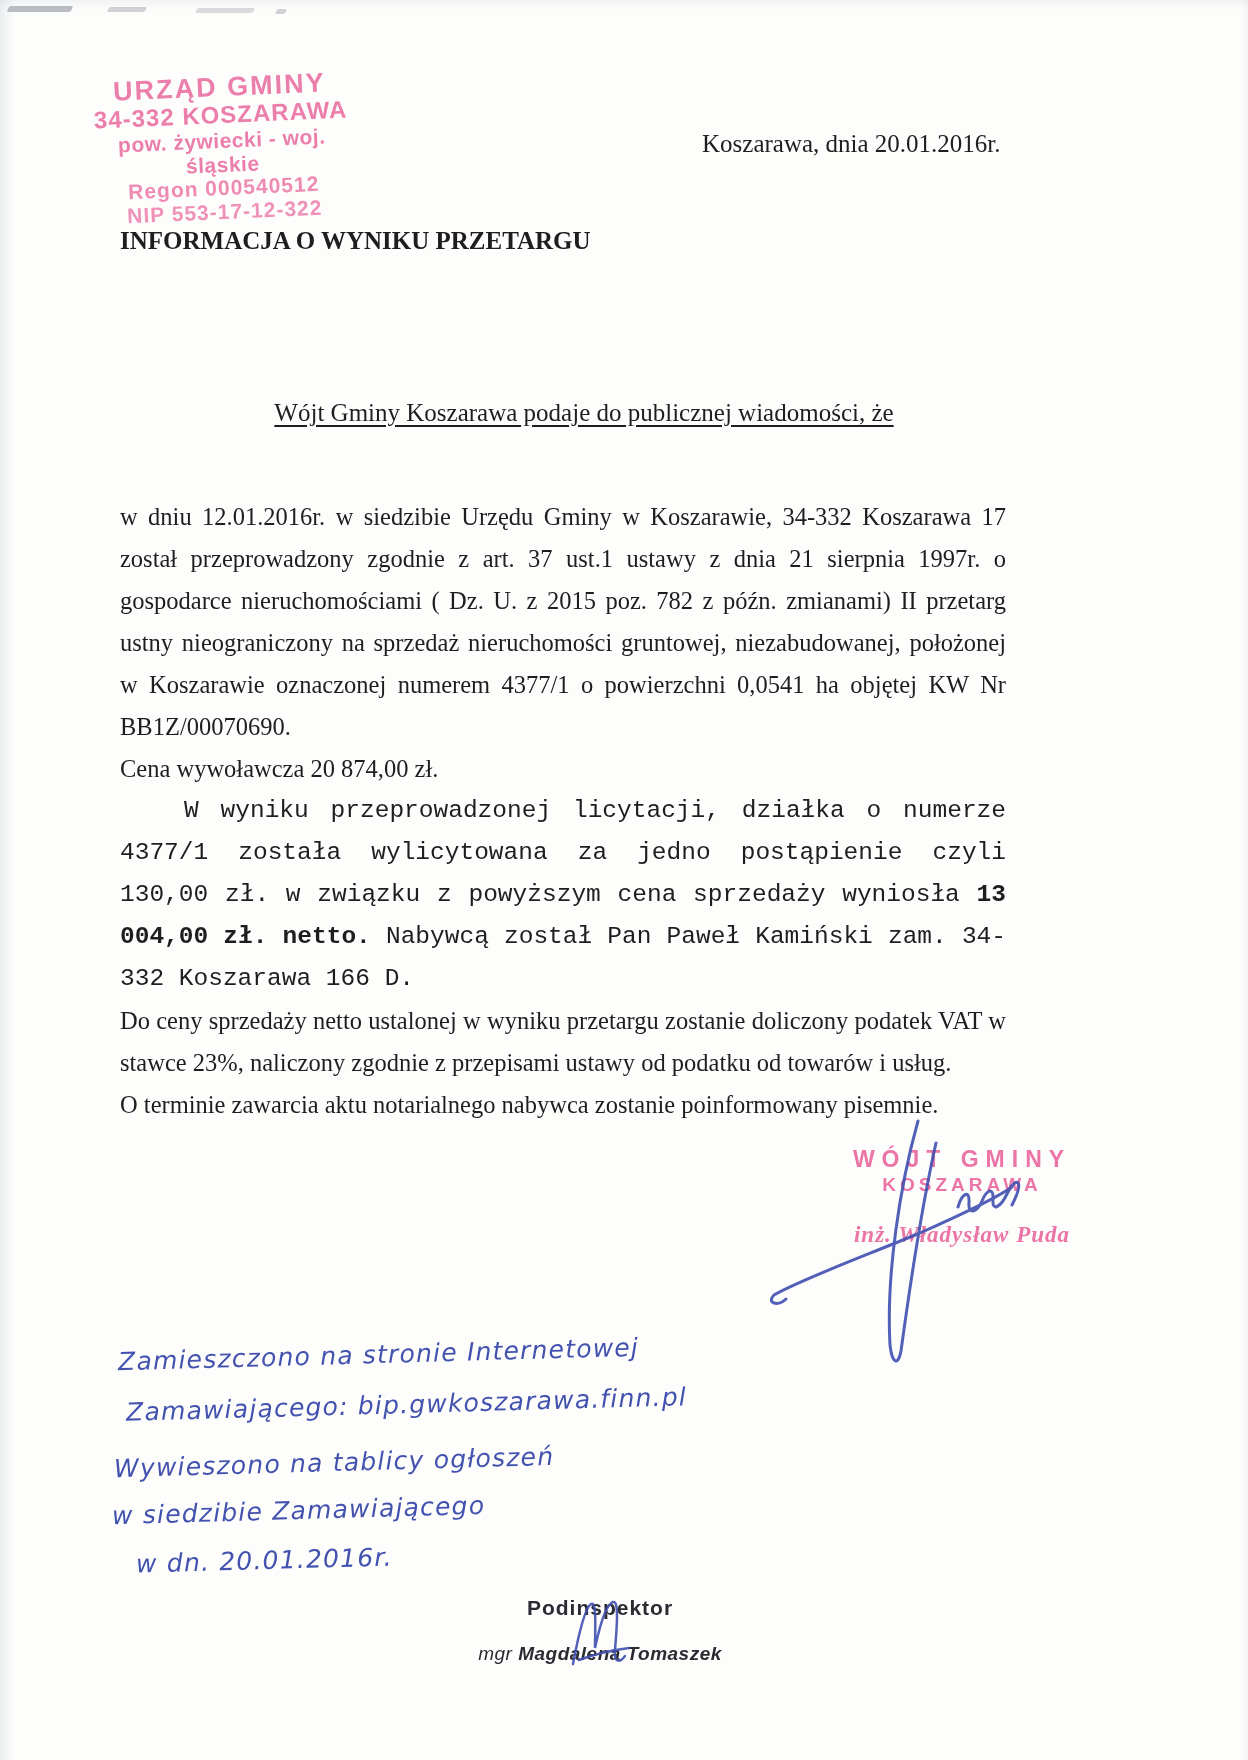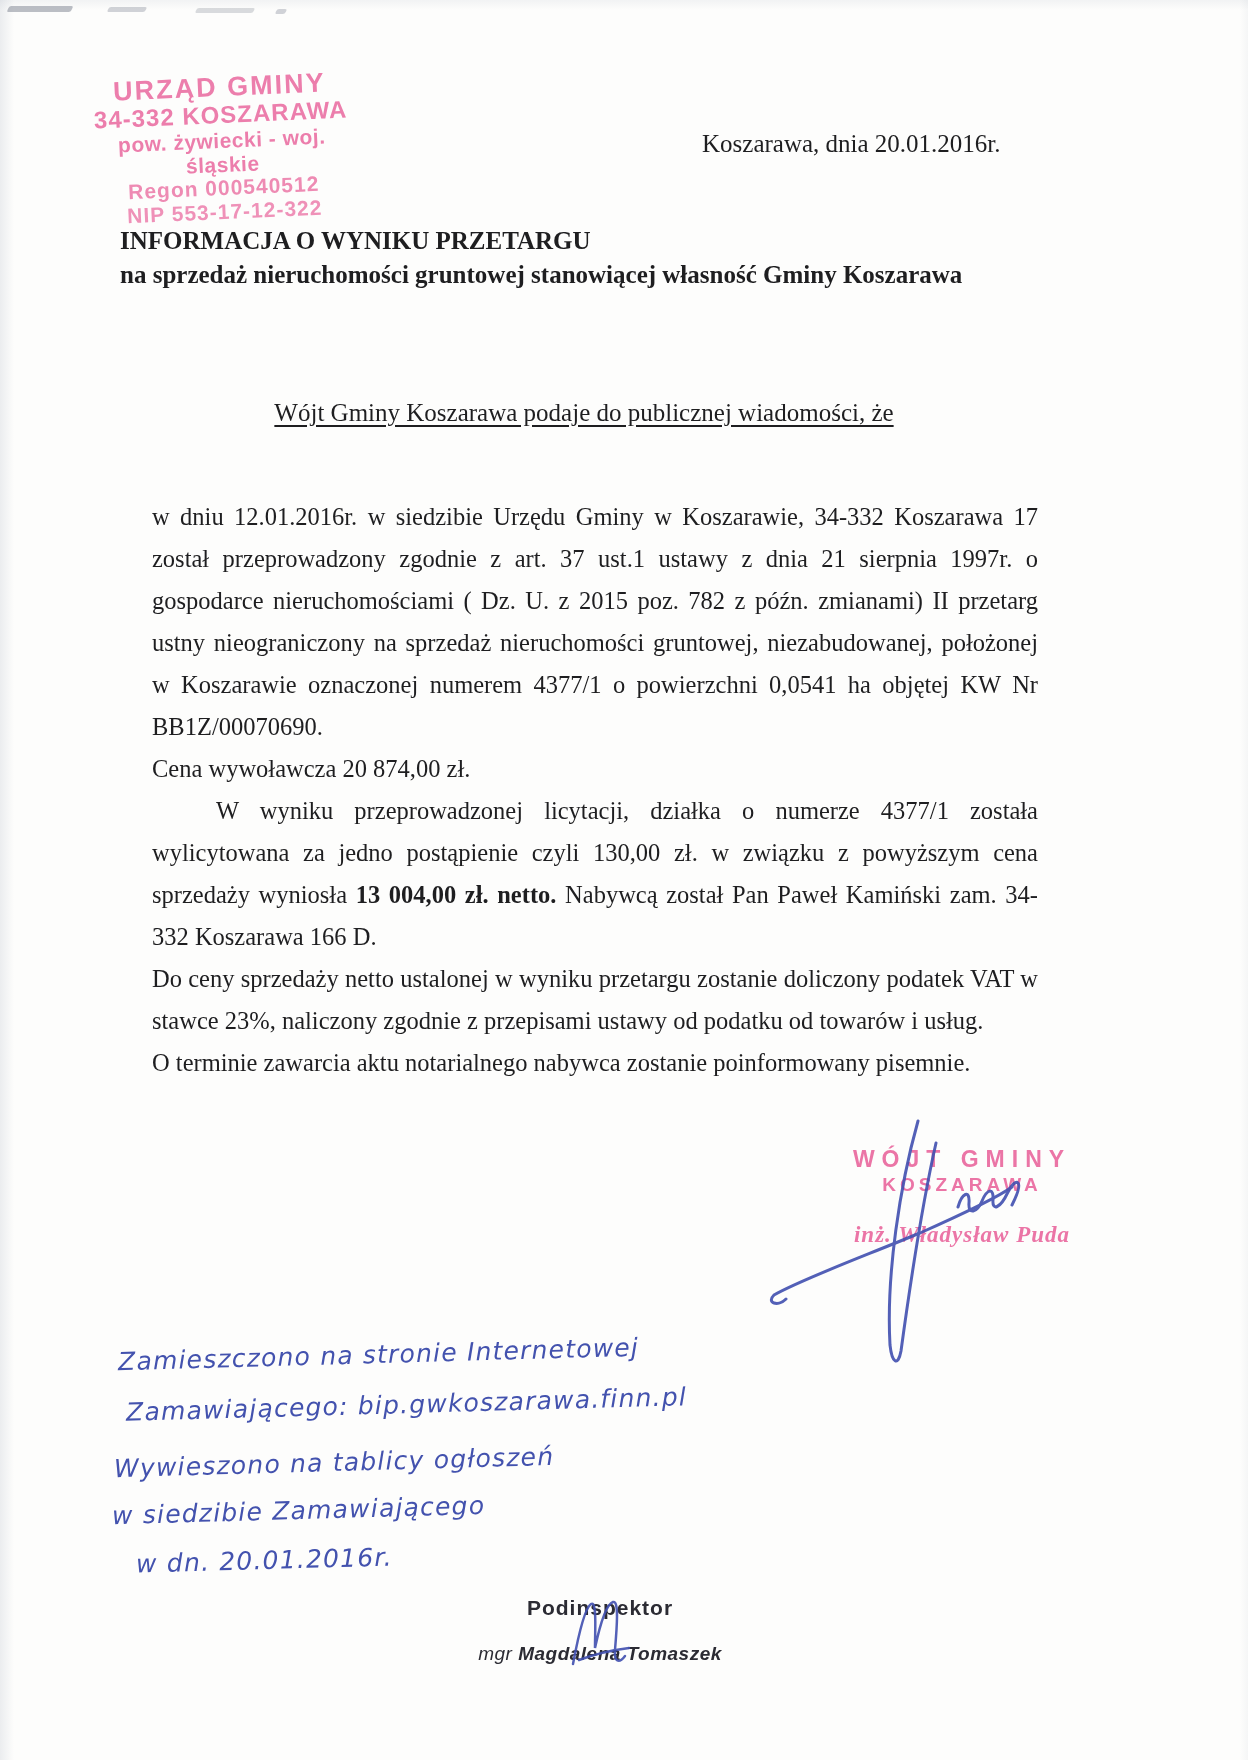--- a/index.html
+++ b/index.html
@@ -41,24 +41,24 @@
     position:absolute; left:120px; top:224px; width:884px; text-align:left;
     font-weight:bold; font-size:25px; line-height:34px;
   }
   .subheading{
     position:absolute; left:120px; top:399px; width:884px; text-align:center; font-size:25px;
   }
   .subheading span{ text-decoration:underline; text-underline-offset:4px;margin-left:44px; }
 
   .body-block{
     position:absolute; left:120px; top:496px; width:886px;
-    font-size:24.5px; line-height:42px; text-align:justify;margin-left:32px;
+    font-size:24.5px; line-height:42px; text-align:justify;
   }
   .body-block p{ margin:0; }
-  .para-indent{ text-indent:64px; }
+  .para-indent{ text-indent:64px;font-family:Liberation Mono, monospace; }
   .bold{ font-weight:bold; }
 
   
   .mayor-stamp{
     position:absolute; left:822px; top:1146px; width:280px; text-align:center;
     color:var(--stamp-pink,#e9639b); font-family:"Liberation Sans", sans-serif; opacity:.88;
   }
   .ms1{ font-weight:bold; font-size:23px; letter-spacing:7px; }
   .ms2{ font-weight:bold; font-size:19px; letter-spacing:4px; margin-top:1px; }
   .ms3{ font-family:"Liberation Serif", serif; font-style:italic; font-weight:bold;
@@ -103,21 +103,20 @@
     <div class="os2">34-332 KOSZARAWA</div>
     <div class="os3">pow. żywiecki - woj. śląskie</div>
     <div class="os4">Regon 000540512</div>
     <div class="os5">NIP 553-17-12-322</div>
   </div>
 
   <div class="dateline">Koszarawa, dnia 20.01.2016r.</div>
 
   <div class="title">
     <div>INFORMACJA O WYNIKU PRZETARGU</div>
-    <div>na sprzedaż nieruchomości gruntowej stanowiącej własność Gminy Koszarawa</div>
   </div>
 
   <div class="subheading">
     <span>Wójt Gminy Koszarawa podaje do publicznej wiadomości, że</span>
   </div>
 
   <div class="body-block">
     <p>w dniu 12.01.2016r. w siedzibie Urzędu Gminy w Koszarawie, 34-332 Koszarawa 17 został przeprowadzony zgodnie z art. 37 ust.1 ustawy z dnia 21 sierpnia 1997r. o gospodarce nieruchomościami ( Dz. U. z 2015 poz. 782 z późn. zmianami) II przetarg ustny nieograniczony na sprzedaż nieruchomości gruntowej, niezabudowanej, położonej w Koszarawie oznaczonej numerem 4377/1 o powierzchni 0,0541 ha objętej KW Nr BB1Z/00070690.</p>
     <p>Cena wywoławcza 20 874,00 zł.</p>
     <p class="para-indent"><span>W wyniku przeprowadzonej licytacji, działka o numerze 4377/1 została wylicytowana za jedno postąpienie czyli 130,00 zł. w związku z powyższym cena sprzedaży wyniosła </span><span class="bold">13 004,00 zł. netto.</span><span> Nabywcą został Pan Paweł Kamiński zam. 34-332 Koszarawa 166 D.</span></p>

